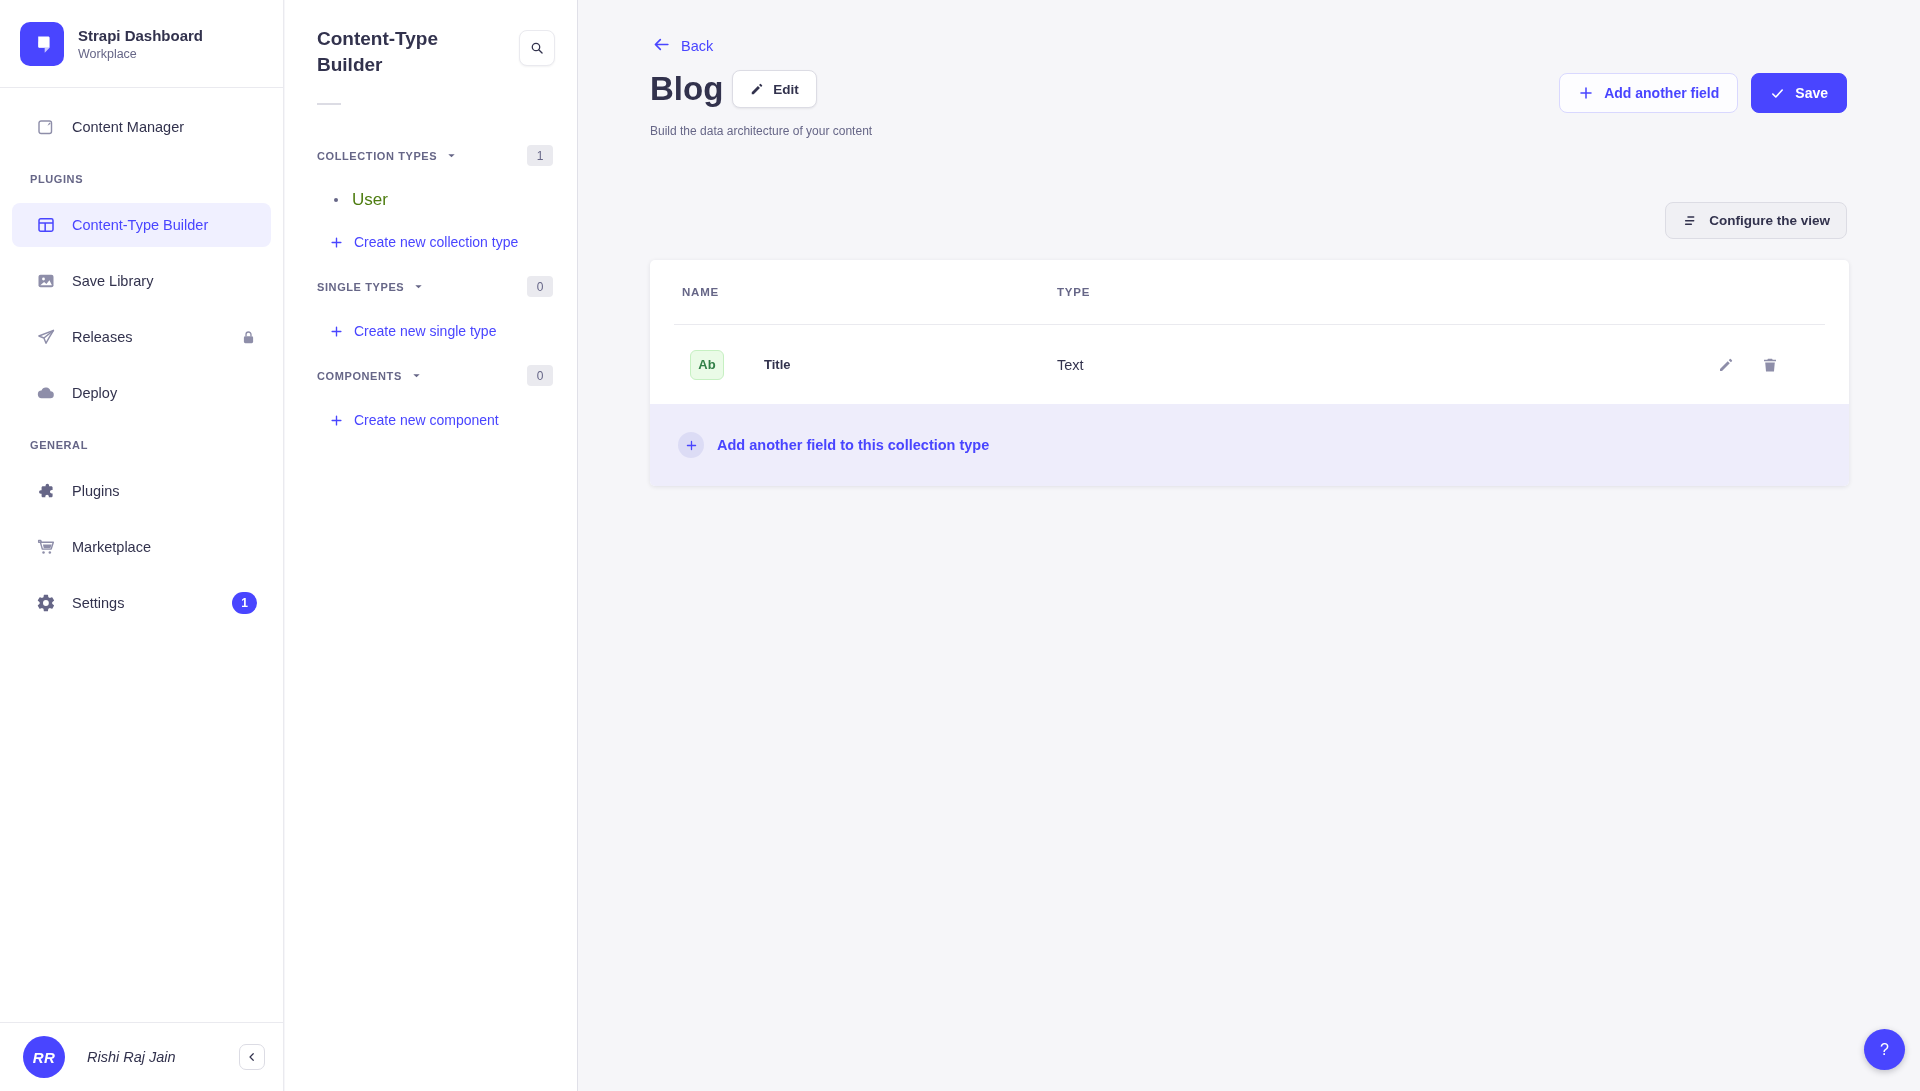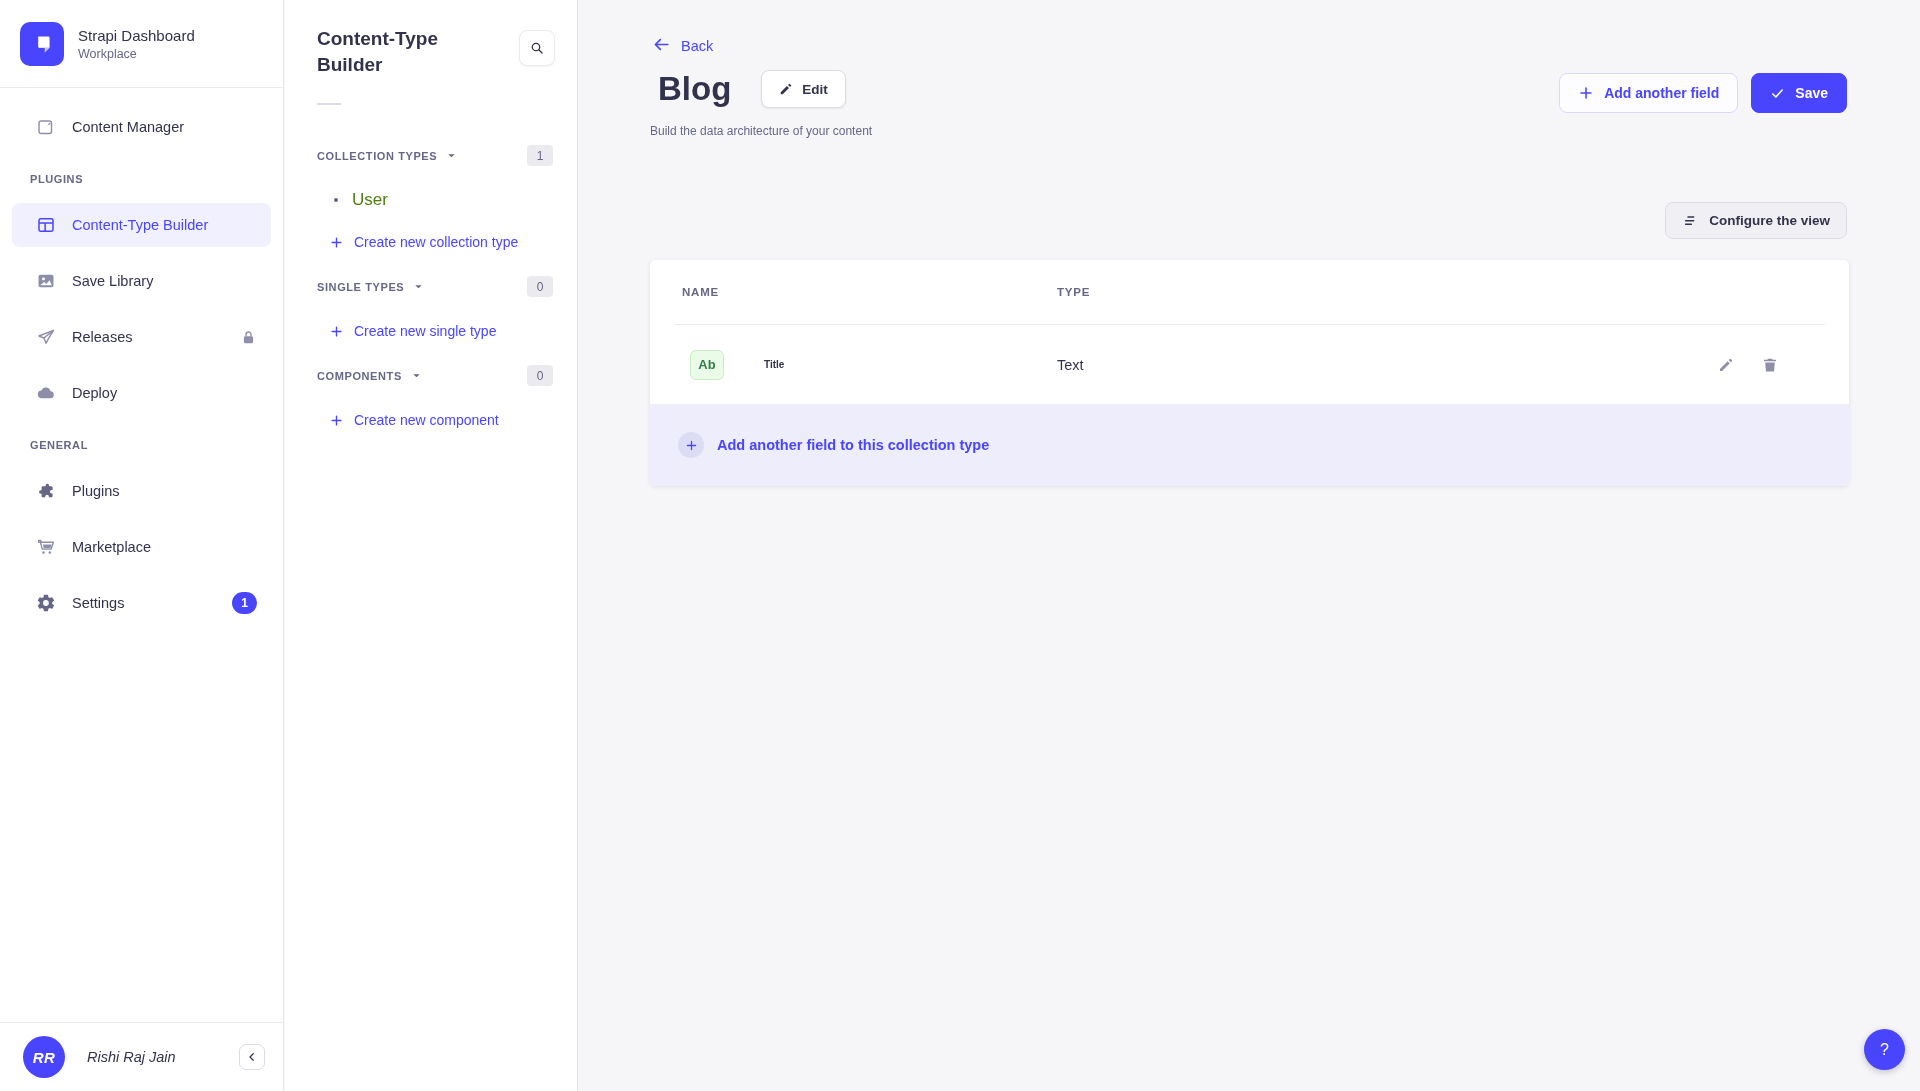--- a/index.html
+++ b/index.html
@@ -14,21 +14,21 @@
 
   
   #main-nav{
     position:absolute; left:0; top:0; width:284px; height:100%;
     background:#ffffff; border-right:1px solid #eaeaef;
     display:flex; flex-direction:column; z-index:3;
   }
   .brand{ display:flex; align-items:center; gap:14px; padding:0 20px; height:88px; border-bottom:1px solid #eaeaef; }
   .logo{ width:44px; height:44px; border-radius:10px; background:#4945ff; flex:none;
          display:flex; align-items:center; justify-content:center; }
-  .brand-title{ font-size:15px; font-weight:normal; color:#32324d; }
+  .brand-title{ font-size:15px; font-weight:bold; color:#32324d; }
   .brand-sub{ font-size:12.5px; color:#666687; margin-top:3px; }
   .nav-scroll{ flex:1; padding-top:17px; }
   .nav-item{ display:flex; align-items:center; height:44px; margin:0 12px 12px; padding:0 14px 0 24px;
              border-radius:8px; font-size:14.5px; color:#32324d; cursor:pointer; }
   .nav-item .ni-icon{ width:20px; height:20px; margin-right:16px; flex:none; }
   .nav-item.active{ background:#f0f0ff; color:#4945ff; }
   .ni-right{ margin-left:auto; }
   .ni-badge{ margin-left:auto; min-width:25px; height:22px; border-radius:11px; background:#4945ff;
              color:#fff; font-size:12px; font-weight:bold; display:flex; align-items:center; justify-content:center; }
   .nav-section-label{ font-size:11px; font-weight:bold; color:#666687; letter-spacing:.6px; margin:24px 0 18px 30px; }
@@ -57,21 +57,21 @@
              color:#666687; font-size:12px; display:flex; align-items:center; justify-content:center; }
   .sn-item{ display:flex; align-items:center; height:20px; margin:0 0 22px 17px; font-size:17px; color:#4d7c0f; cursor:pointer; }
   .sn-bullet{ width:4px; height:4px; border-radius:50%; background:#666687; margin-right:14px; }
   .sn-action{ display:flex; align-items:center; gap:10px; height:20px; margin:0 0 24px 12px;
               color:#4945ff; font-size:14px; cursor:pointer; }
 
   
   #content{ position:absolute; left:578px; top:0; right:0; height:100%; background:#f6f6f9; }
   .back-row{ position:absolute; left:74px; top:35px; display:flex; align-items:flex-end; gap:10px;
              color:#4945ff; font-size:14.5px; cursor:pointer; }
-  .page-title-row{ position:absolute; left:80px; top:70px; display:flex; align-items:flex-start; gap:30px; }
+  .page-title-row{ position:absolute; left:72px; top:70px; display:flex; align-items:flex-start; gap:9px; }
   .page-title{ font-size:33px; font-weight:bold; color:#32324d; }
   .edit-btn{ height:38px; padding:0 17px; background:#fff; border:1px solid #dcdce4; border-radius:8px;
              box-shadow:0 1px 2px rgba(33,33,52,.08); display:flex; align-items:center; gap:9px;
              font-size:13.5px; font-weight:bold; color:#32324d; cursor:pointer; }
   .page-subtitle{ position:absolute; left:72px; top:124px; font-size:12px; color:#666687; }
   .header-actions{ position:absolute; right:73px; top:73px; display:flex; gap:13px; }
   .btn{ height:40px; padding:0 18px; border-radius:8px; display:flex; align-items:center; gap:10px;
         font-size:14px; font-weight:bold; cursor:pointer; }
   .btn-secondary{ background:#fdfdff; border:1px solid #d9d8ff; color:#4945ff; }
   .btn-primary{ background:#4945ff; border:1px solid #4945ff; color:#ffffff; }
@@ -82,21 +82,21 @@
   .card{ position:absolute; left:72px; top:260px; width:1199px; background:#fff; border-radius:5px;
          box-shadow:0 1px 4px rgba(33,33,52,.1); }
   .t-head{ display:grid; grid-template-columns:375px 1fr auto; align-items:center; height:64px; padding:0 32px; }
   .t-head-label{ font-size:11.5px; font-weight:bold; color:#666687; letter-spacing:.8px; }
   .t-divider{ height:1px; background:#eaeaef; margin:0 24px; }
   .t-row{ display:grid; grid-template-columns:375px 1fr auto; align-items:center; height:79px; padding:0 70px 0 32px; }
   .name-cell{ display:flex; align-items:center; }
   .field-badge{ width:34px; height:30px; margin:0 40px 0 8px; background:#eafbe7; border:1px solid #c6f0c2;
                 border-radius:6px; color:#328048; font-size:13px; font-weight:bold;
                 display:inline-flex; align-items:center; justify-content:center; flex:none; }
-  .field-name{ font-size:10px; font-weight:bold; color:#32324d; }
+  .field-name{ font-size:13px; font-weight:bold; color:#32324d; }
   .field-type{ font-size:14.5px; color:#32324d; }
   .row-actions{ display:flex; align-items:center; gap:26px; }
   .icon-btn{ width:18px; height:18px; cursor:pointer; }
   .card-footer{ height:82px; background:#eeedfb; border-radius:0 0 5px 5px;
                 display:flex; align-items:center; gap:13px; padding-left:28px; cursor:pointer; }
   .plus-circle{ width:26px; height:26px; border-radius:50%; background:#dcdcf5;
                 display:flex; align-items:center; justify-content:center; flex:none; }
   .footer-label{ font-size:14.5px; font-weight:bold; color:#4945ff; }
 
   .help-btn{ position:absolute; left:1864px; top:1029px; width:41px; height:41px; border-radius:50%;

